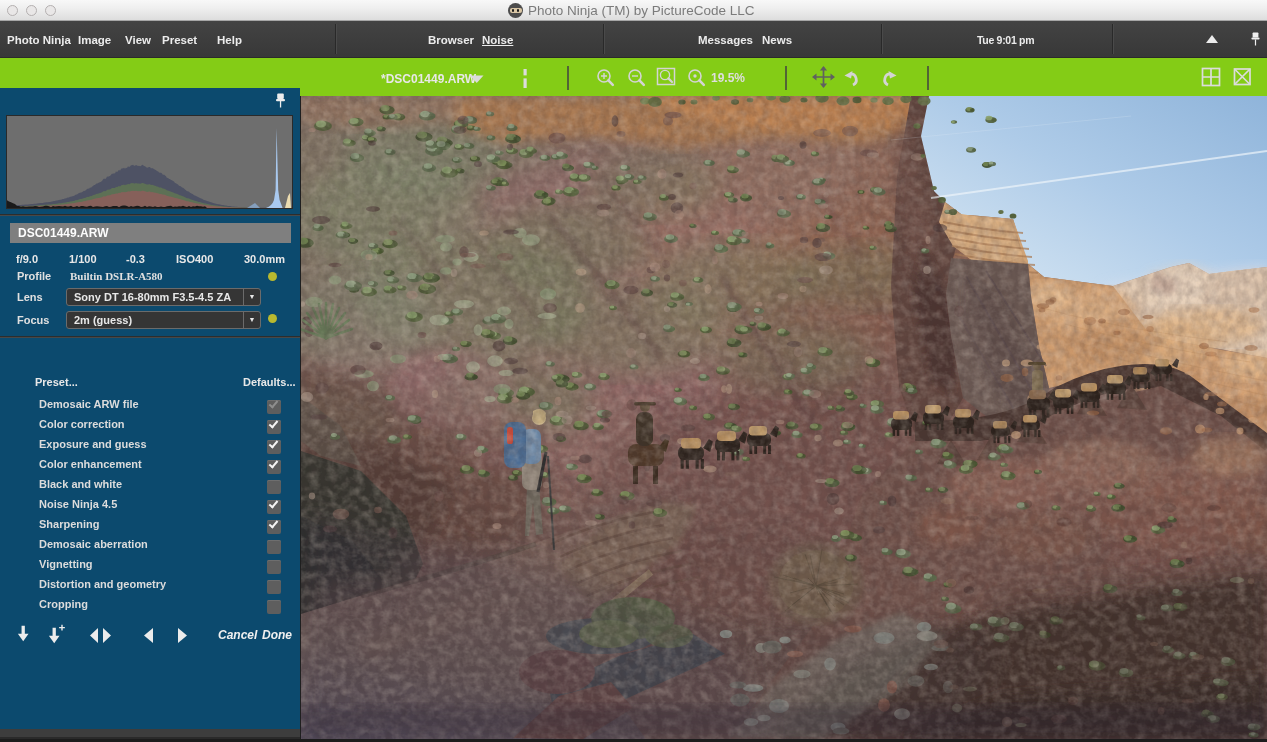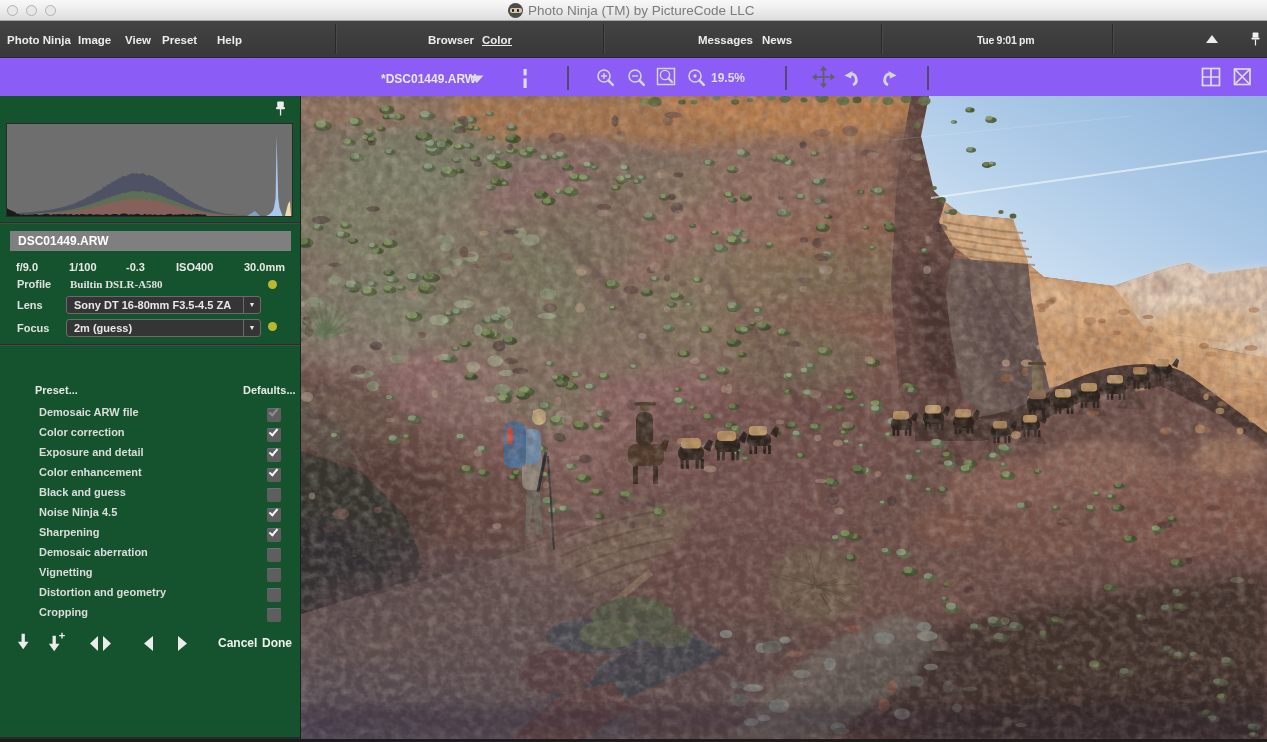--- a/index.html
+++ b/index.html
@@ -18,24 +18,24 @@
 #ninja .e1,#ninja .e2 { position:absolute; top:6px; width:2.8px; height:2.8px;
   border-radius:50%; background:#1a1a1a; }
 #ninja .e1 { left:3.6px; } #ninja .e2 { left:8.6px; }
 
 #menubar { position:absolute; left:0; top:21px; width:100%; height:36px;
   background:linear-gradient(#434343,#383838); color:#ececec; font-size:11.5px; font-weight:bold; }
 .mi { position:absolute; top:13px; }
 .msep { position:absolute; top:3px; height:30px; width:1px; background:#4a4a4a; box-shadow:-1px 0 0 #292929; }
 
 #toolbar { position:absolute; left:0; top:57px; width:100%; height:39px;
-  background:#8b5cf6; border-top:1px solid #2b2b2b; }
+  background:#84cc16; border-top:1px solid #2b2b2b; }
 
-#panel { position:absolute; left:0; top:96px; width:300px; height:641px;
-  background:#14532d; color:#d6d6d6; font-size:11px; font-weight:bold; }
+#panel { position:absolute; left:0; top:88px; width:300px; height:641px;
+  background:#0c4a6e; color:#d6d6d6; font-size:11px; font-weight:bold; }
 #panelborder { position:absolute; left:300px; top:96px; width:1px; height:646px; background:#1f1f1f; }
 #panelbot { position:absolute; left:0; top:737px; width:301px; height:5px; background:#2a2a2a; }
 #histbox { position:absolute; left:6px; top:27px; width:287px; height:94px;
   border:1px solid #2a2a2a; background:#6e6e6e; }
 .sep { position:absolute; left:0; width:100%; height:1px; background:#2d2d2d; box-shadow:0 1px 0 #484848; }
 #filehdr { position:absolute; left:10px; top:135px; width:281px; height:20px; background:#7f7f7f;
   color:#fdfdfd; line-height:20px; padding-left:8px; font-size:12px; }
 .exif { position:absolute; top:165px; color:#e8e8e8; }
 .lbl { position:absolute; left:17px; color:#e0e0e0; }
 .val { position:absolute; left:70px; color:#e0e0e0;font-family:Liberation Serif, serif; }
@@ -49,21 +49,21 @@
   border:1px solid #686868; color:#f4f4f4; line-height:21px; padding-left:8px; font-size:12px; }
 .sort { position:absolute; right:11px; top:2px; font-size:6.5px; line-height:8px; color:#fff; }
 #preset { position:absolute; left:35px; top:288px; color:#e8e8e8; }
 #defaults { position:absolute; left:243px; top:288px; color:#e8e8e8; }
 .adjlabel { position:absolute; left:16px; color:#dcdcdc;padding-left:23px; }
 .cb { position:absolute; left:267px; width:14px; height:14px; background:#5e5e5e;
   border-radius:2px; box-shadow:inset 0 1px 0 #6e6e6e; }
 .cb .mk { position:absolute; left:1.8px; top:1.2px; width:9px; height:5px;
   border-left:2.6px solid #f4f4f4; border-bottom:2.6px solid #f4f4f4; transform:rotate(-50deg); }
 .cb.disabled .mk { border-color:#8e8e8e; }
-.bicons { position:absolute; left:10px; top:536px; width:290px; height:24px; }
+.bicons { position:absolute; left:10px; top:536px; width:290px; height:24px;font-style:italic; }
 .btxt { position:absolute; top:4px; font-size:12px; font-weight:bold; color:#f0f0f0; }
 
 #photowrap { position:absolute; left:301px; top:96px; width:966px; height:643px; background:#7b6a62; }
 #botstrip { position:absolute; left:0; top:739px; width:100%; height:3px; background:#1c1c1c; }
 </style></head>
 <body>
 <div id="stage">
   <div id="titlebar">
     <div class="tl" style="left:7px"></div>
     <div class="tl" style="left:26px"></div>
@@ -76,21 +76,21 @@
     <div id="title">Photo Ninja (TM) by PictureCode LLC</div>
   </div>
   <div id="menubar">
     <span class="mi" style="left:7px">Photo Ninja</span>
     <span class="mi" style="left:78px">Image</span>
     <span class="mi" style="left:125px">View</span>
     <span class="mi" style="left:162px">Preset</span>
     <span class="mi" style="left:217px">Help</span>
     <span class="msep" style="left:336px"></span>
     <span class="mi" style="left:428px">Browser</span>
-    <span class="mi" style="left:482px; text-decoration:underline">Color</span>
+    <span class="mi" style="left:482px; text-decoration:underline">Noise</span>
     <span class="msep" style="left:604px"></span>
     <span class="mi" style="left:698px">Messages</span>
     <span class="mi" style="left:762px">News</span>
     <span class="msep" style="left:882px"></span>
     <span class="mi" style="left:977px; font-size:10.5px; letter-spacing:-0.3px">Tue 9:01 pm</span>
     <span class="msep" style="left:1113px"></span>
     <span style="position:absolute; display:block; left:1206px; top:14px; width:0; height:0; border-left:6.5px solid transparent; border-right:6.5px solid transparent; border-bottom:8px solid #ececec"></span>
     <span class="mi" style="left:1250px; top:11px"><svg width="11" height="14" viewBox="0 0 11 14" xmlns="http://www.w3.org/2000/svg">
 <rect x="2.6" y="0.5" width="5.8" height="5" rx="0.8" fill="#f0f0f0"></rect>
 <rect x="1.4" y="5.5" width="8.2" height="2" rx="0.9" fill="#f0f0f0"></rect>
@@ -169,29 +169,29 @@
   <div id="preset">Preset...</div>
   <div id="defaults">Defaults...</div>
   <div class="adjlabel" style="top:310px">Demosaic ARW file</div>
       <div class="cb disabled" style="top:312px">
         <span class="mk"></span>
       </div>
 <div class="adjlabel" style="top:330px">Color correction</div>
       <div class="cb checked" style="top:332px">
         <span class="mk"></span>
       </div>
-<div class="adjlabel" style="top:350px">Exposure and detail</div>
+<div class="adjlabel" style="top:350px">Exposure and guess</div>
       <div class="cb checked" style="top:352px">
         <span class="mk"></span>
       </div>
 <div class="adjlabel" style="top:370px">Color enhancement</div>
       <div class="cb checked" style="top:372px">
         <span class="mk"></span>
       </div>
-<div class="adjlabel" style="top:390px">Black and guess</div>
+<div class="adjlabel" style="top:390px">Black and white</div>
       <div class="cb " style="top:392px"></div>
 <div class="adjlabel" style="top:410px">Noise Ninja 4.5</div>
       <div class="cb checked" style="top:412px">
         <span class="mk"></span>
       </div>
 <div class="adjlabel" style="top:430px">Sharpening</div>
       <div class="cb checked" style="top:432px">
         <span class="mk"></span>
       </div>
 <div class="adjlabel" style="top:450px">Demosaic aberration</div>

